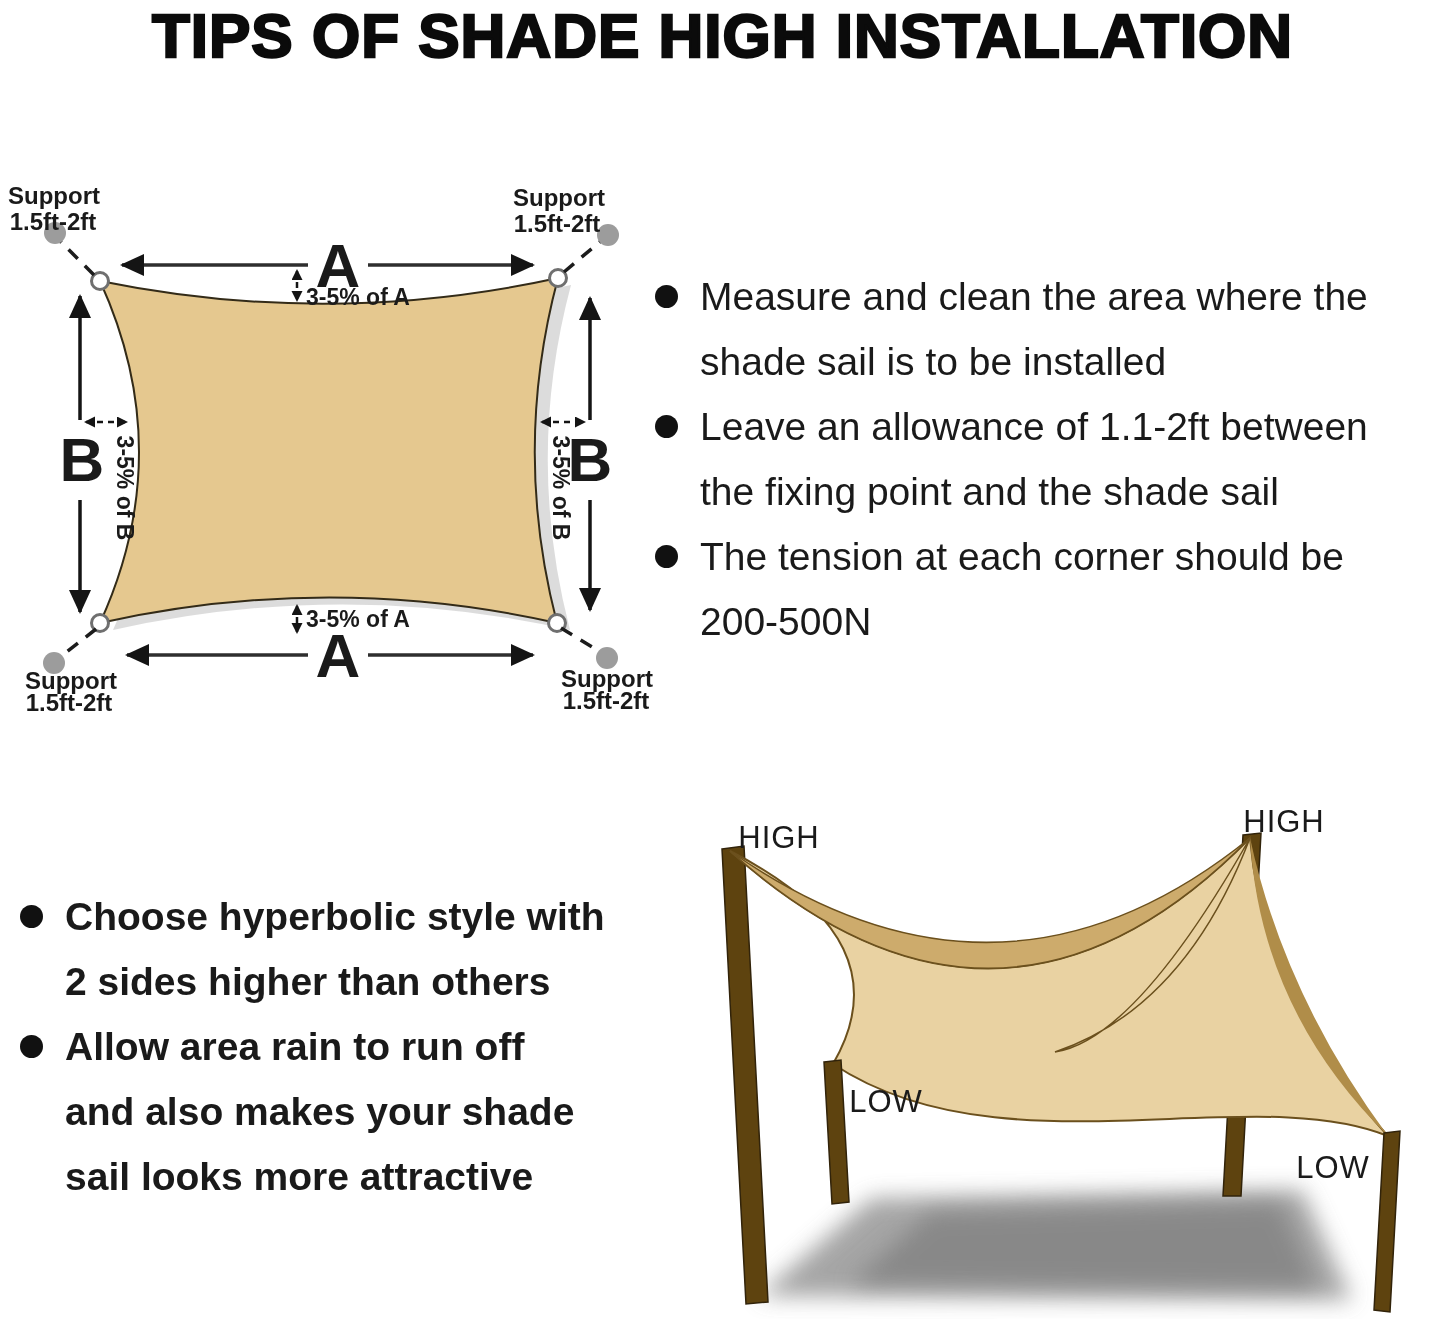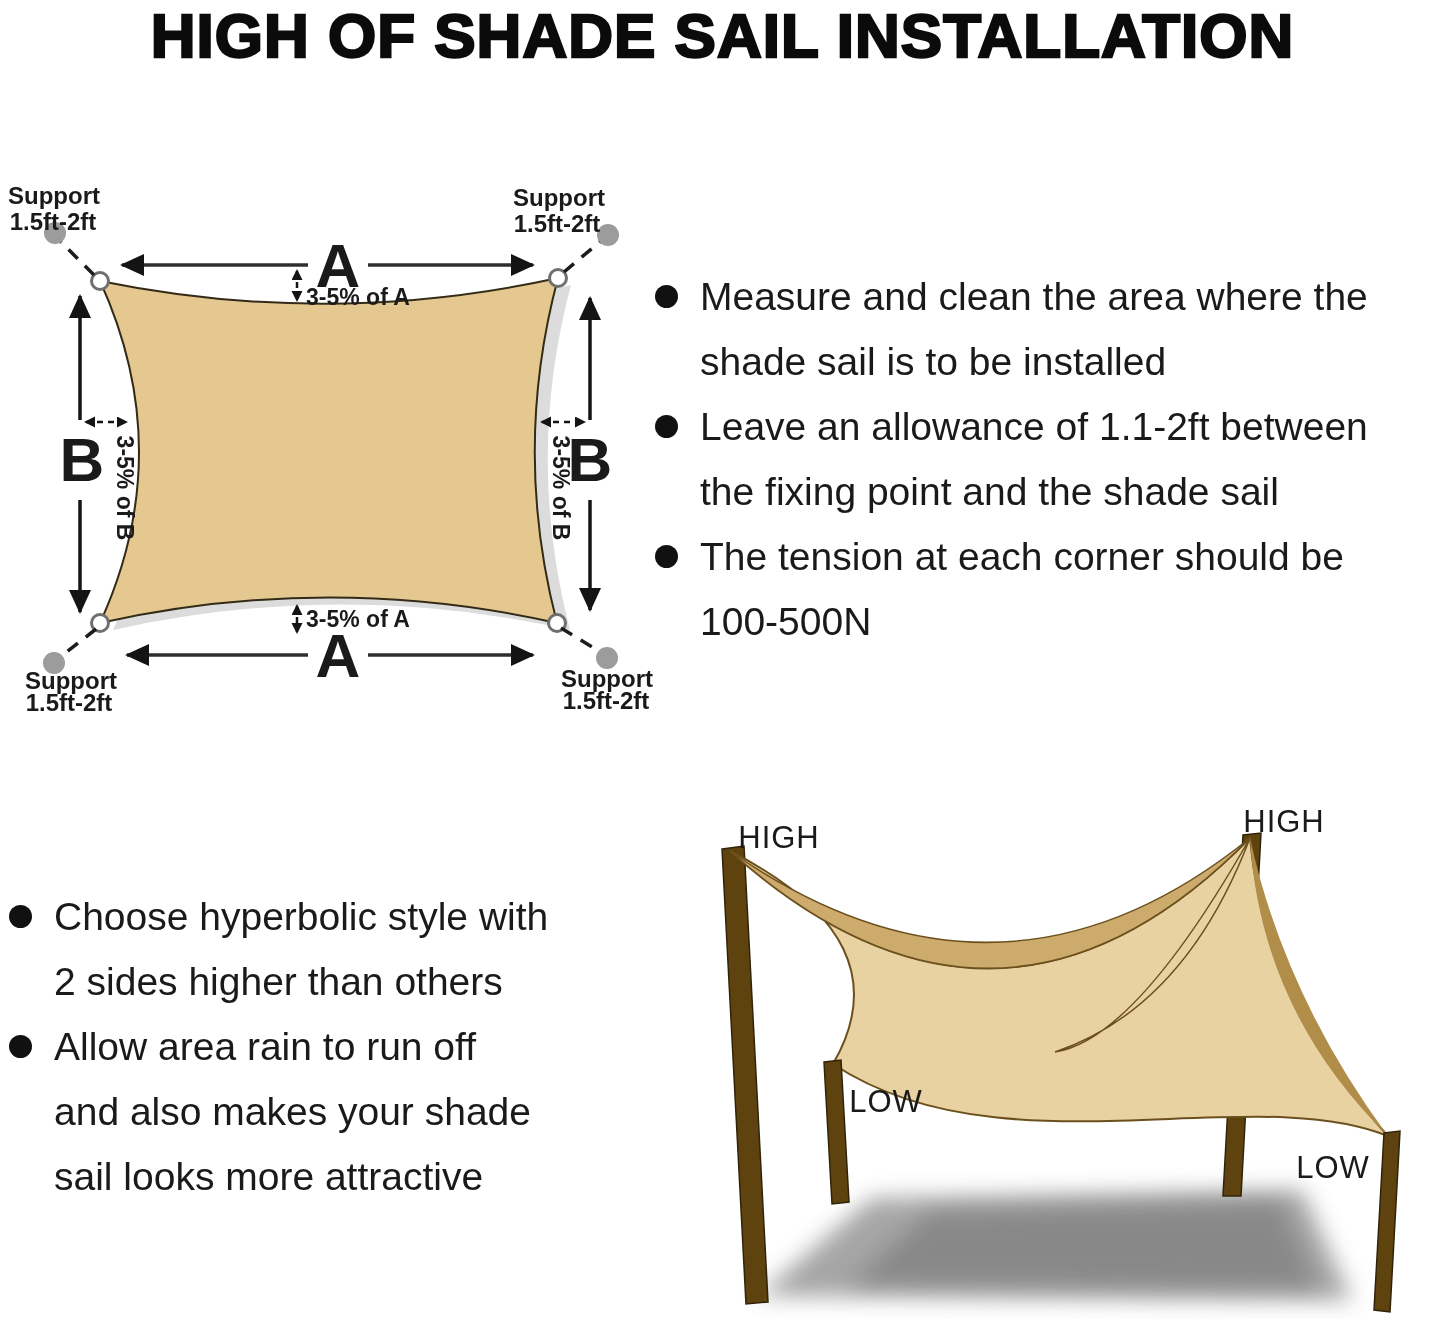--- a/index.html
+++ b/index.html
@@ -8,21 +8,21 @@
   .art{position:absolute;left:0;top:0;width:1445px;height:1319px;}
   .title{position:absolute;top:0;left:0;width:1445px;text-align:center;
          font-size:62px;font-weight:900;letter-spacing:1px;color:#0b0b0b;
          -webkit-text-stroke:2.4px #0b0b0b;white-space:nowrap;}
   ul.tips{position:absolute;margin:0;padding:0;list-style:none;}
   .tips li{display:flex;align-items:flex-start;}
   .bullet{flex:none;width:23px;height:23px;border-radius:50%;background:#111;
           margin-top:21px;margin-right:22px;}
   .tiptext{white-space:pre-line;font-size:39px;line-height:65px;color:#1a1a1a;}
   .tips-right{left:655px;top:264px;width:800px;}
-  .tips-left{left:9px;top:884px;width:640px;}
+  .tips-left{left:20px;top:884px;width:640px;font-weight:bold;}
   svg text{font-family:"Liberation Sans",sans-serif;fill:#1a1a1a;}
   .lbl-support{font-size:24px;font-weight:700;}
   .lbl-dim{font-size:62px;font-weight:700;}
   .lbl-sag{font-size:23px;font-weight:700;}
   .lbl-hilo{font-size:31px;font-weight:400;letter-spacing:1px;}
 </style>
 </head>
 <body>
 
 <div class="page">
@@ -110,37 +110,37 @@
     <polygon points="824,1062 841,1060 849,1202 832,1204" stroke="#31230a" stroke-width="1.5" fill="#5e430f"></polygon>
     <polygon points="1384,1133 1400,1131 1390,1312 1374,1310" stroke="#31230a" stroke-width="1.5" fill="#5e430f"></polygon>
 
     <text class="lbl-hilo" x="779" y="848" text-anchor="middle" fill="#1e1e52">HIGH</text>
     <text class="lbl-hilo" x="1284" y="832" text-anchor="middle" fill="#1e1e52">HIGH</text>
     <text class="lbl-hilo" x="886" y="1112" text-anchor="middle" fill="#1e1e52">LOW</text>
     <text class="lbl-hilo" x="1333" y="1178" text-anchor="middle" fill="#1e1e52">LOW</text>
   </g>
 </svg>
 
-<div class="title">HIGH OF SHADE SAIL INSTALLATION</div>
+<div class="title">TIPS OF SHADE HIGH INSTALLATION</div>
 
 <ul class="tips tips-right">
   <li>
     <span class="bullet"></span>
     <span class="tiptext">Measure and clean the area where the
 shade sail is to be installed</span>
   </li>
   <li>
     <span class="bullet"></span>
     <span class="tiptext">Leave an allowance of 1.1-2ft between
 the fixing point and the shade sail</span>
   </li>
   <li>
     <span class="bullet"></span>
     <span class="tiptext">The tension at each corner should be
-100-500N</span>
+200-500N</span>
   </li>
 </ul>
 
 <ul class="tips tips-left">
   <li>
     <span class="bullet"></span>
     <span class="tiptext">Choose hyperbolic style with
 2 sides higher than others</span>
   </li>
   <li>

